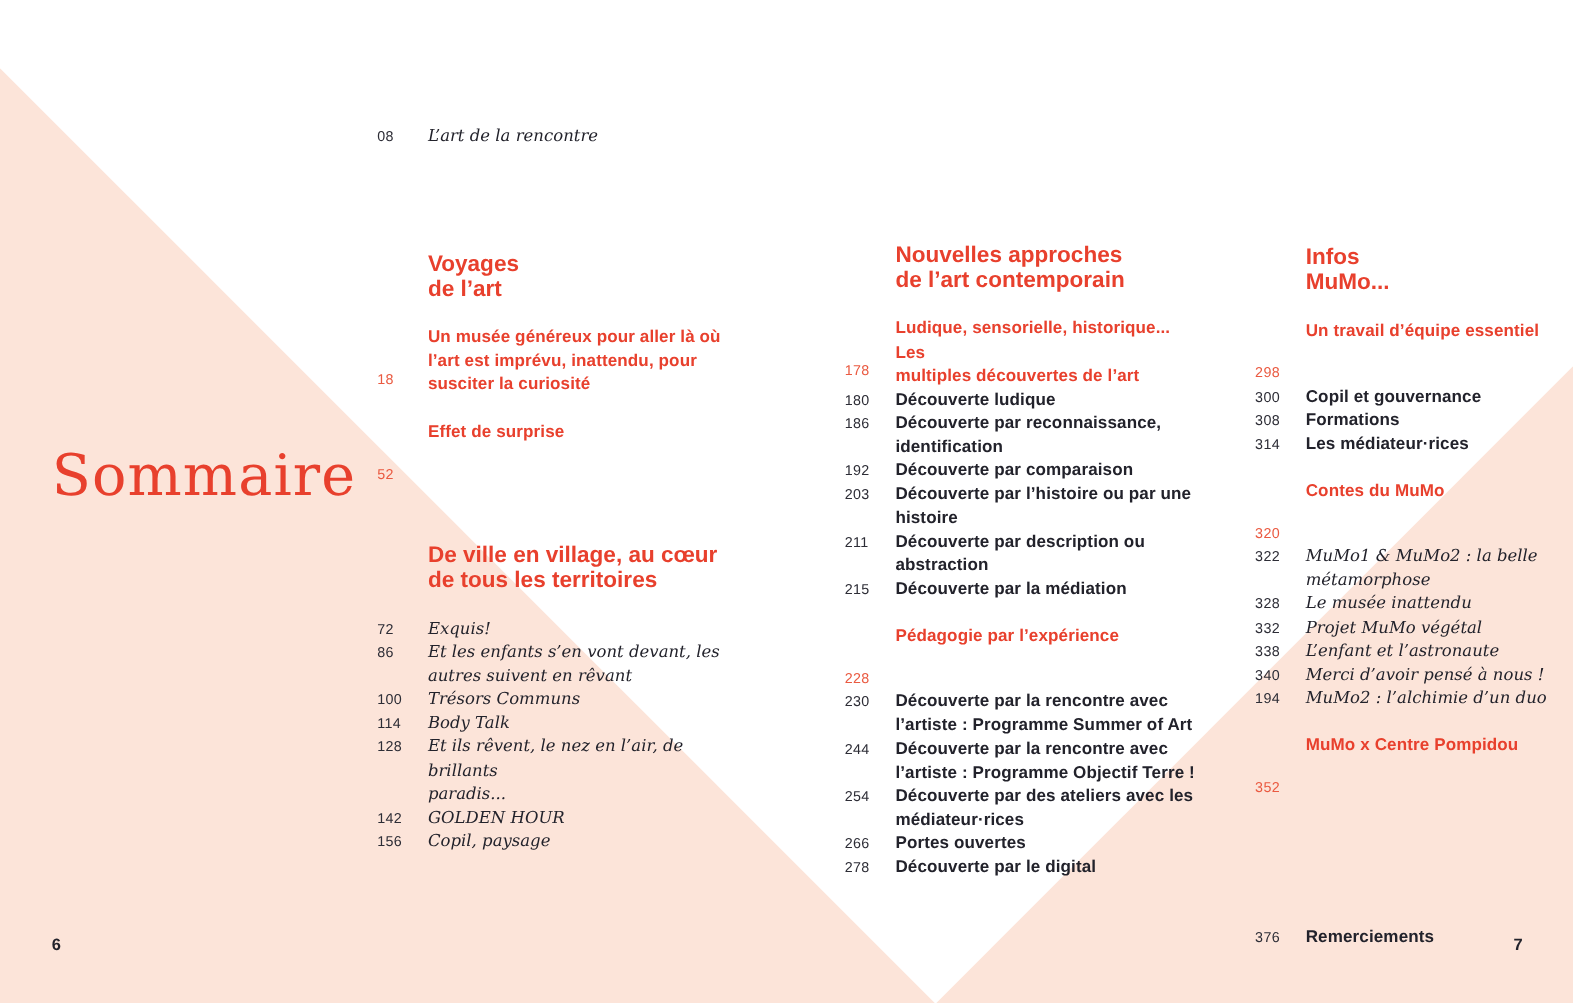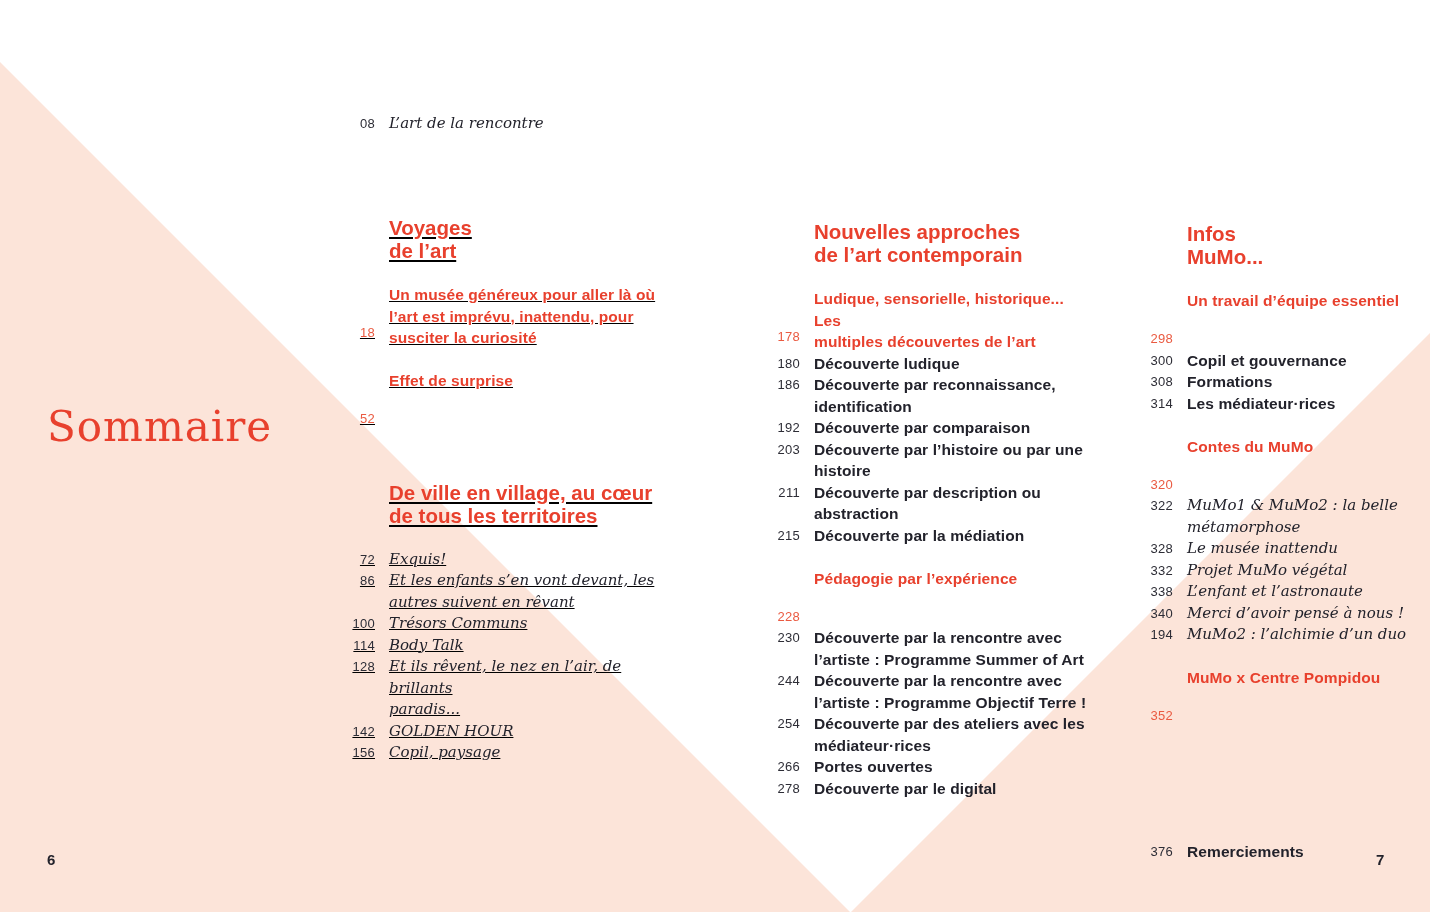--- a/index.html
+++ b/index.html
@@ -17,41 +17,41 @@
   }
   
   .tri{position:absolute;left:0;top:0;width:1430px;height:912px;background:var(--peach);}
   .tri-left{clip-path:polygon(0 62px,850px 912px,0 912px);}
   .tri-right{clip-path:polygon(1430px 333px,1430px 912px,851px 912px);}
 
   
   .doc-title{
     position:absolute;left:47px;top:402px;
     font-family:"DejaVu Serif",serif;font-weight:300;
-    font-size:42px;line-height:1.2;color:var(--accent);
+    font-size:52px;line-height:1.2;color:var(--accent);
     letter-spacing:1px;
   }
 
   
   .col{position:absolute;}
-  .col-1{left:343px;top:216px;width:330px;text-decoration:underline;}
+  .col-1{left:343px;top:228px;width:330px;}
   .col-2{left:768px;top:220px;width:320px;}
   .col-3{left:1141px;top:222px;width:270px;}
   .section + .section{margin-top:51px;}
 
   .section-heading{
     color:var(--accent);font-weight:bold;
     font-size:20.5px;line-height:23px;
     padding-left:46px;margin:0 0 22px 0;letter-spacing:0;
   }
 
   
   .entry{display:flex;align-items:flex-start;}
   .num{
-    flex:none;width:32px;text-align:right;
+    flex:none;width:32px;
     font-size:13px;line-height:21.5px;
     color:var(--num-dark);letter-spacing:.3px;font-weight:normal;
   }
   .txt{
     margin-left:14px;
     font-size:15.5px;line-height:21.5px;
     color:var(--dark);font-weight:bold;letter-spacing:.1px;
   }
   .entry.red-bold .txt{color:var(--accent);}
   .entry.red-bold .num{color:var(--num-red);margin-top:38px;}

